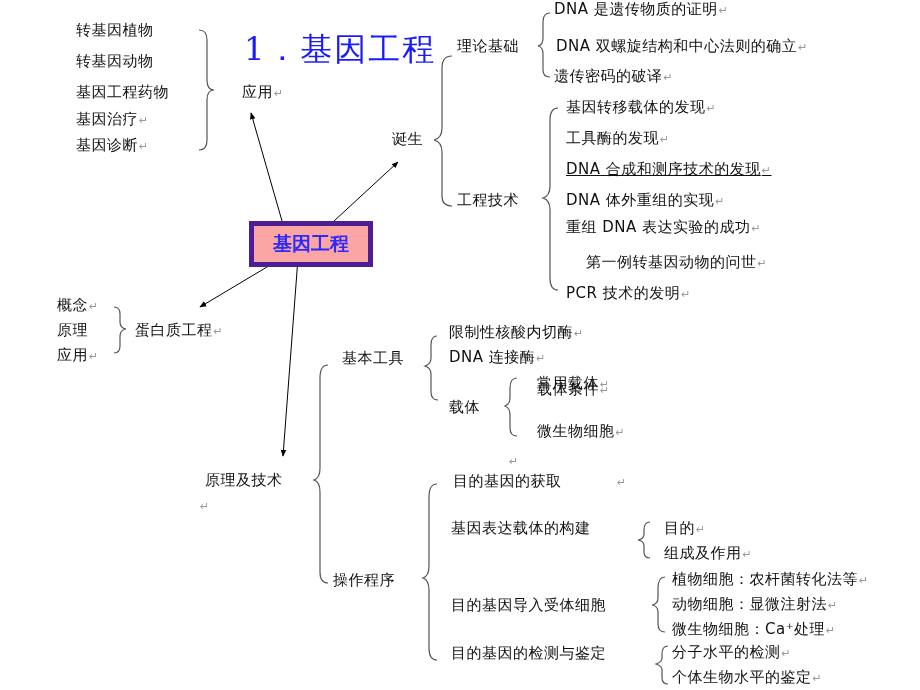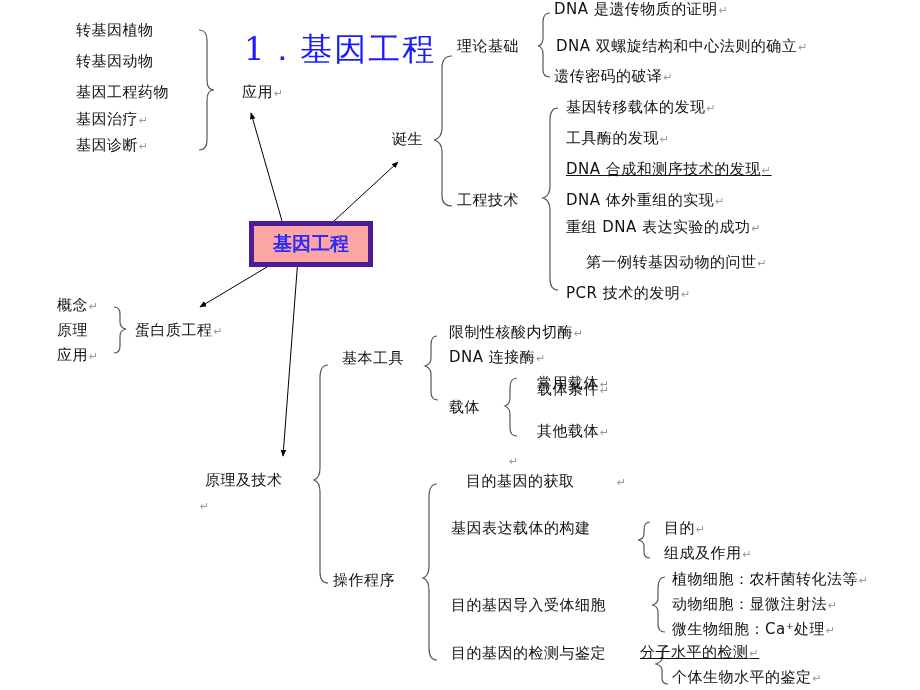--- a/index.html
+++ b/index.html
@@ -92,31 +92,31 @@
 
 <div class="t" style="left:205px; top:471px;">原理及技术</div>
 <div class="t" style="left:199px; top:496px;"><span class="ret">↵</span></div>
 
 <div class="t" style="left:342px; top:349px;">基本工具</div>
 <div class="t" style="left:449px; top:323px;"><span>限制性核酸内切酶</span><span class="ret">↵</span></div>
 <div class="t" style="left:449px; top:348px;"><span>DNA 连接酶</span><span class="ret">↵</span></div>
 <div class="t" style="left:449px; top:398px;">载体</div>
 <div class="t" style="left:537px; top:374px;"><span>常用载体</span><span class="ret">↵</span></div>
 <div class="t" style="left:537px; top:380px;"><span>载体条件</span><span class="ret">↵</span></div>
-<div class="t" style="left:537px; top:422px;"><span>其他载体</span><span class="ret">↵</span></div>
+<div class="t" style="left:537px; top:422px;"><span>微生物细胞</span><span class="ret">↵</span></div>
 
 <div class="t" style="left:333px; top:571px;">操作程序</div>
 <div class="t" style="left:508px; top:451px;"><span class="ret">↵</span></div>
-<div class="t" style="left:466px; top:472px;">目的基因的获取</div>
+<div class="t" style="left:453px; top:472px;">目的基因的获取</div>
 <div class="t" style="left:616px; top:472px;"><span class="ret">↵</span></div>
 
 <div class="t" style="left:451px; top:519px;">基因表达载体的构建</div>
 <div class="t" style="left:664px; top:519px;"><span>目的</span><span class="ret">↵</span></div>
 <div class="t" style="left:664px; top:544px;"><span>组成及作用</span><span class="ret">↵</span></div>
 
 <div class="t" style="left:451px; top:596px;">目的基因导入受体细胞</div>
 <div class="t" style="left:672px; top:570px;"><span>植物细胞：农杆菌转化法等</span><span class="ret">↵</span></div>
 <div class="t" style="left:672px; top:595px;text-align:right;"><span>动物细胞：显微注射法</span><span class="ret">↵</span></div>
 <div class="t" style="left:672px; top:620px;"><span>微生物细胞：Ca⁺处理</span><span class="ret">↵</span></div>
 
 <div class="t" style="left:451px; top:644px;">目的基因的检测与鉴定</div>
-<div class="t" style="left:640px; top:643px;text-decoration:underline;"><span>分子水平的检测</span><span class="ret">↵</span></div>
+<div class="t" style="left:672px; top:643px;"><span>分子水平的检测</span><span class="ret">↵</span></div>
 <div class="t" style="left:672px; top:668px;"><span>个体生物水平的鉴定</span><span class="ret">↵</span></div>
 
 </body></html>

